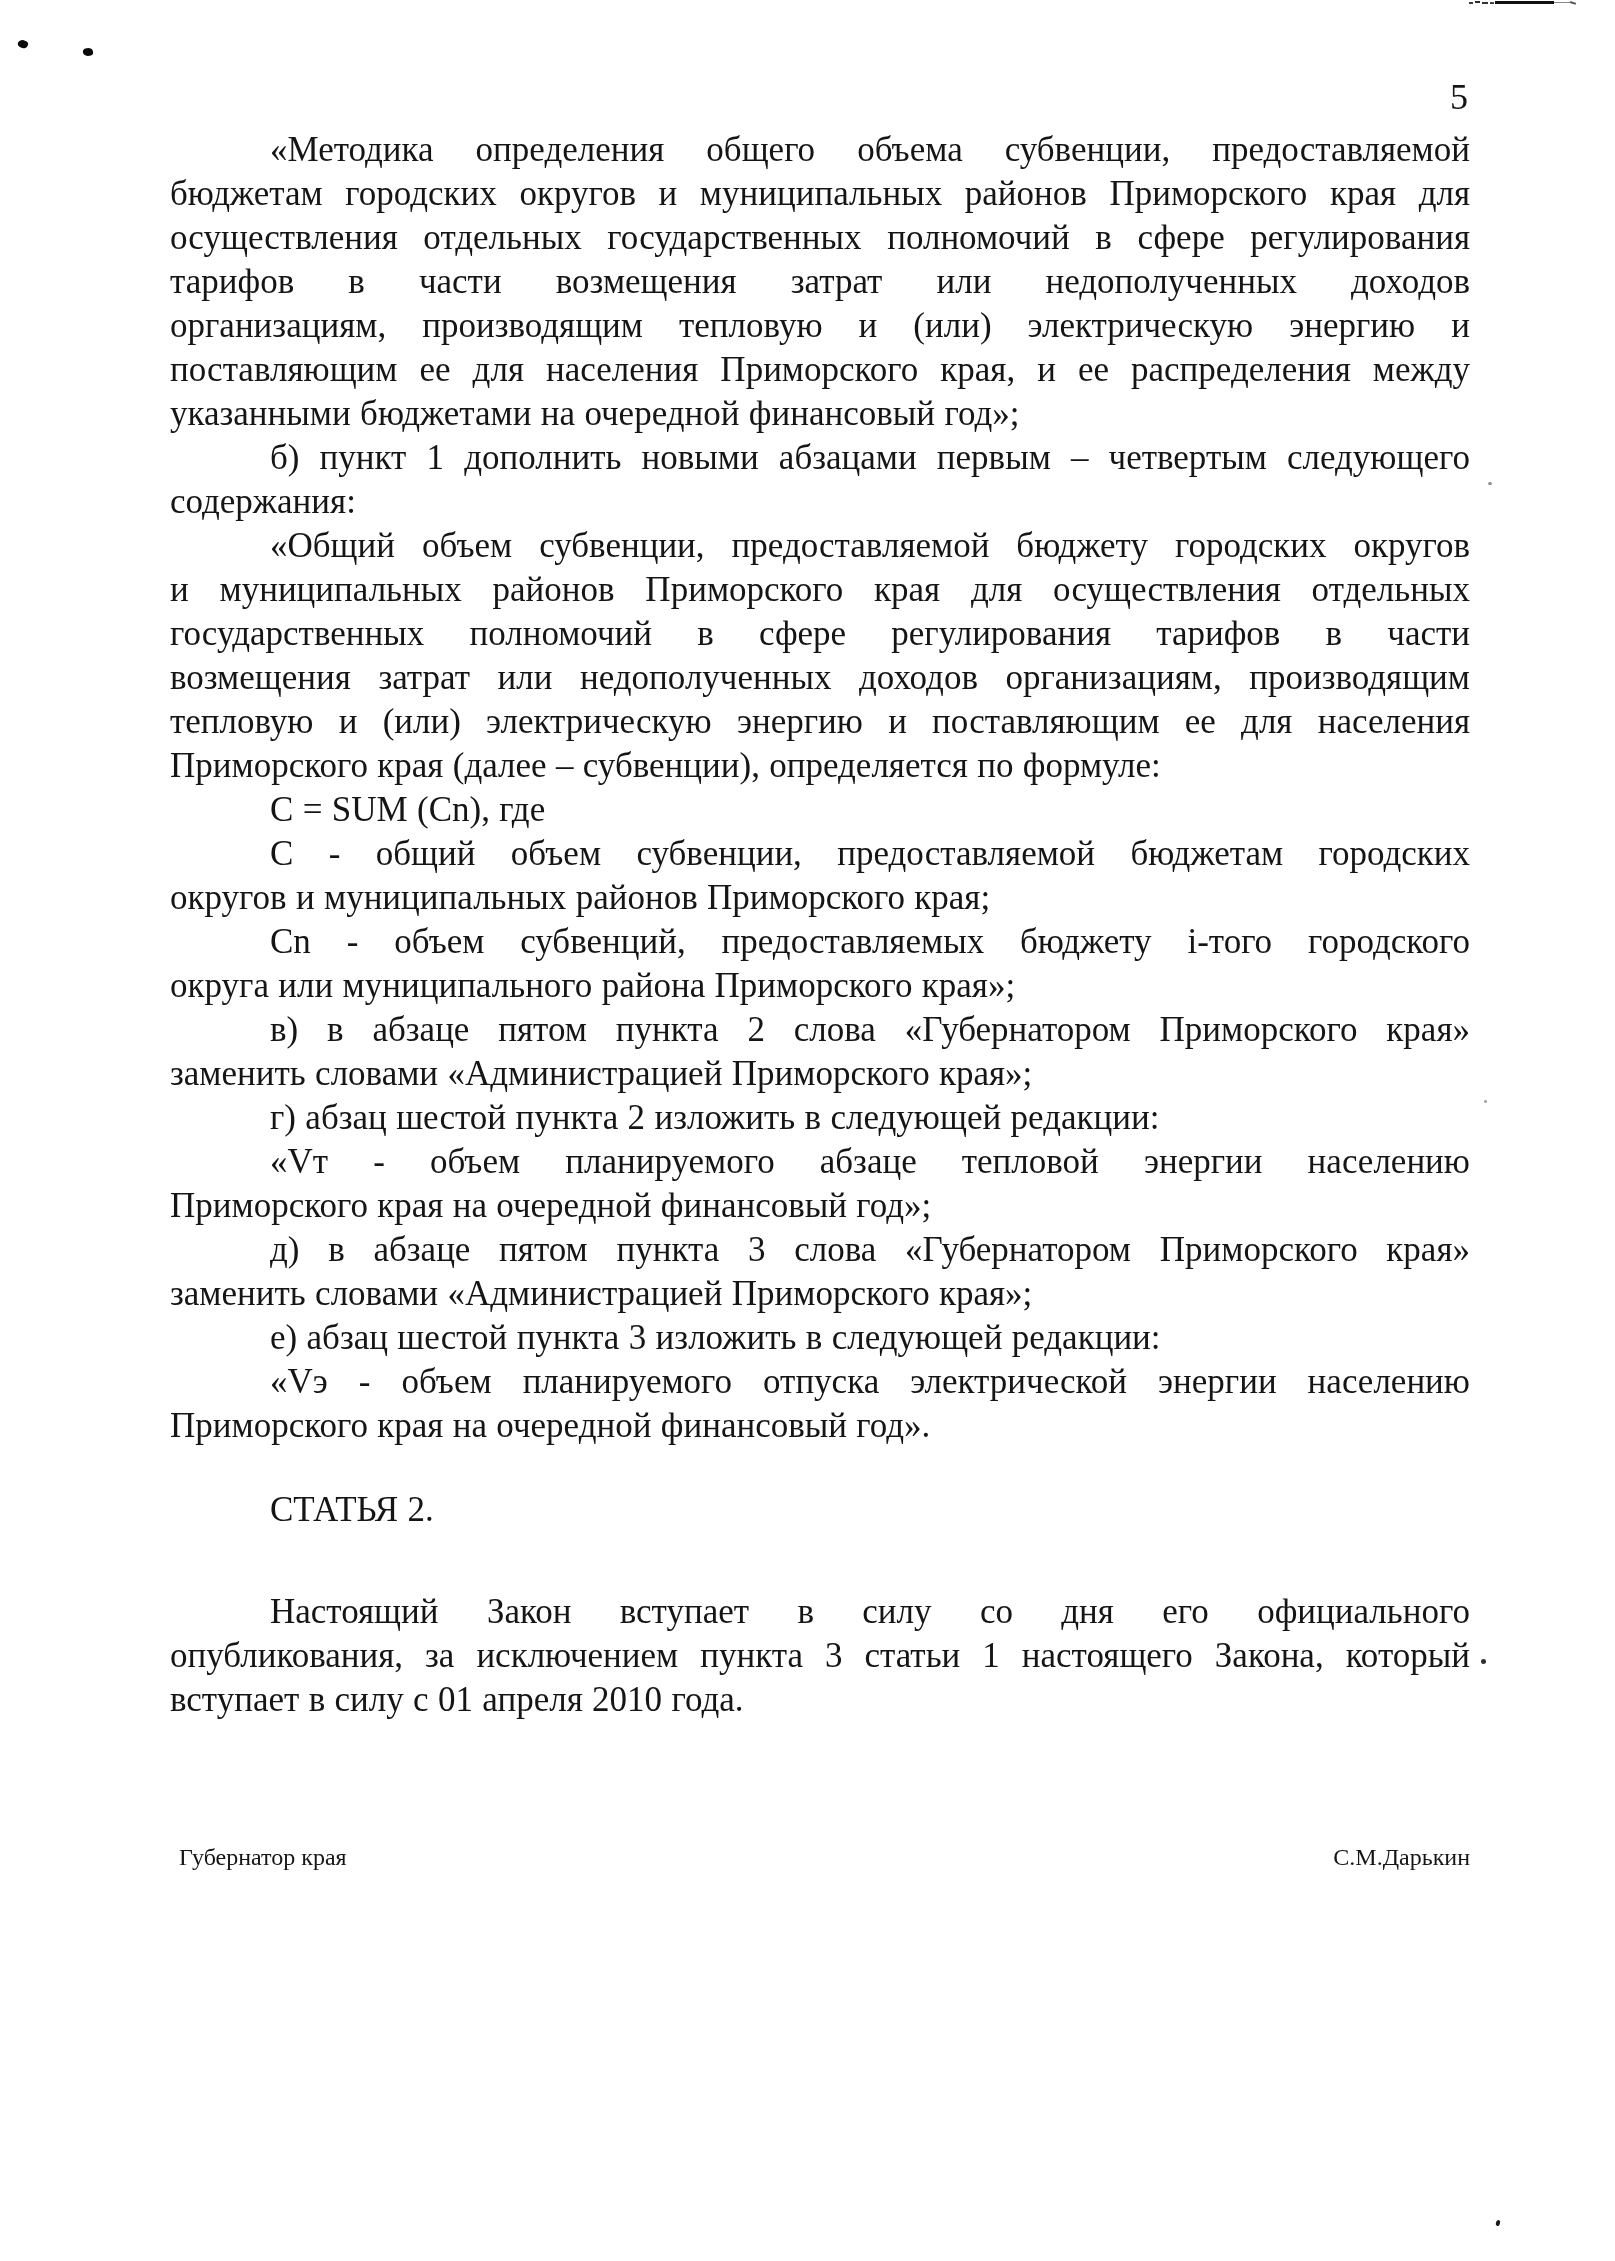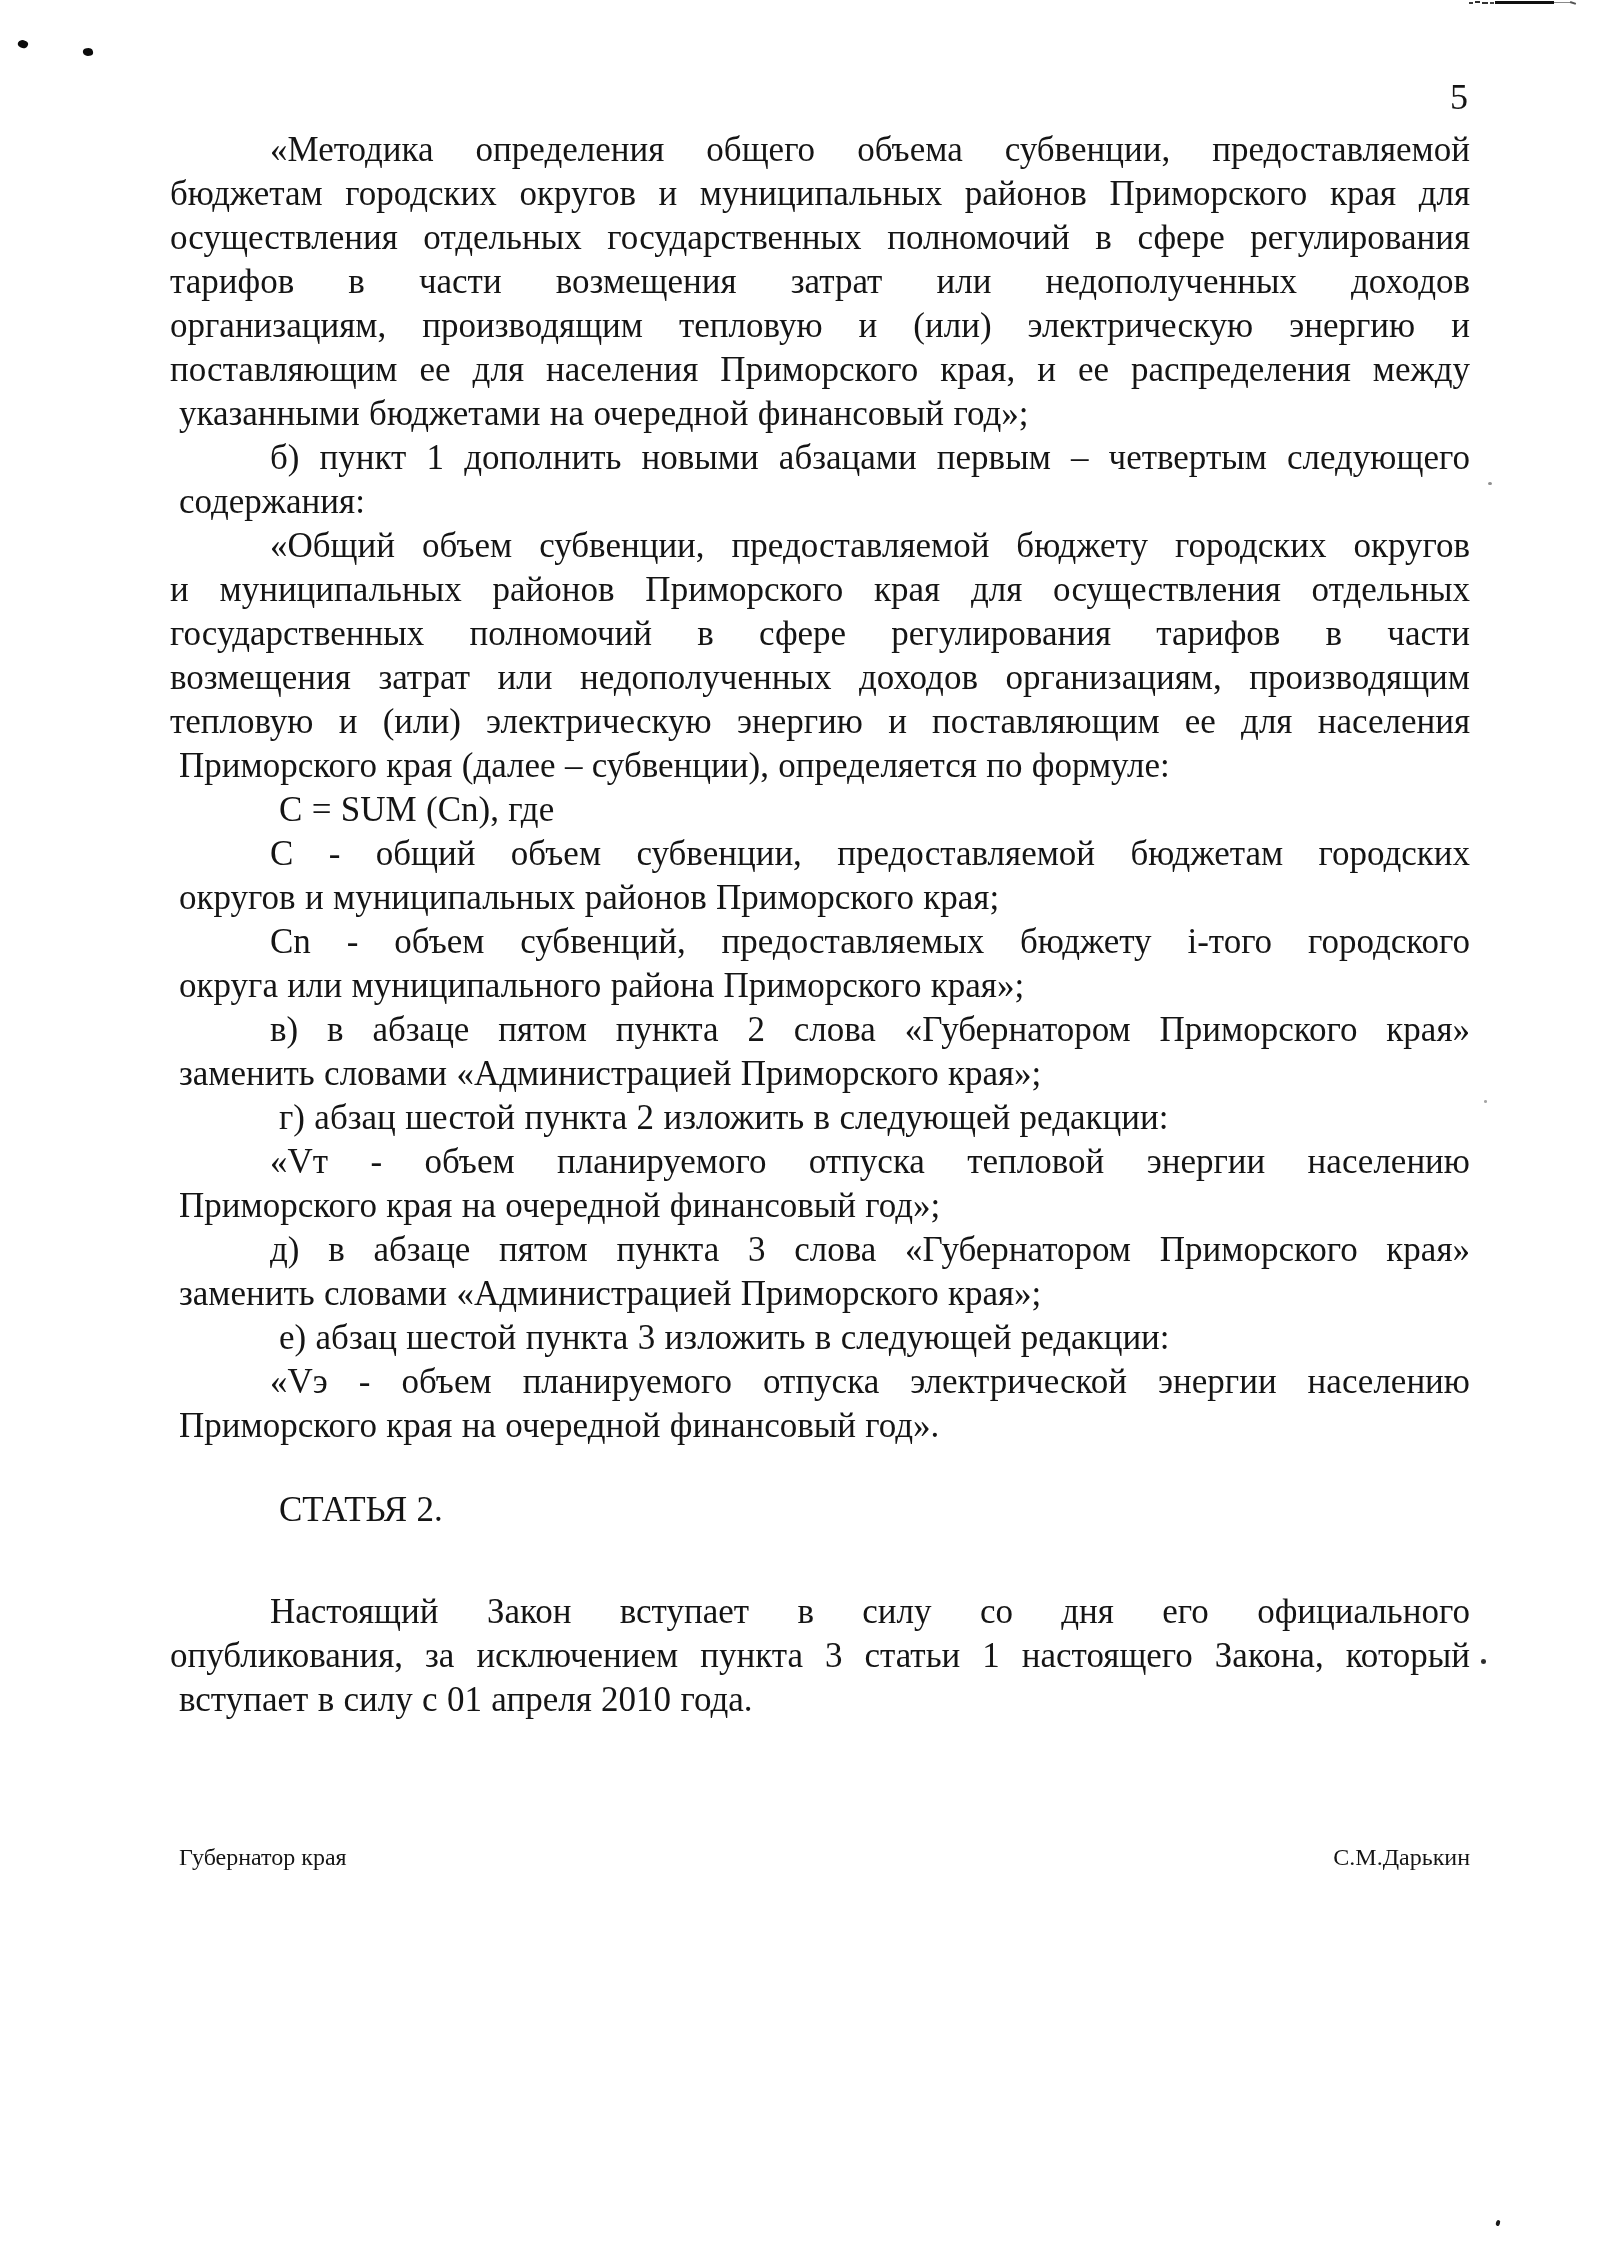--- a/index.html
+++ b/index.html
@@ -32,21 +32,21 @@
     line-height: 44px;
     white-space: normal;
   }
   .para { margin: 0; padding: 0; }
   .line {
     text-align: justify;
     text-align-last: justify;
     word-spacing: 0.6px;
   }
   .line.first { text-indent: 100px; }
-  .line.last  { text-align-last: left; margin-left: 9px; }
+  .line.last  { text-align-last: left; }
   .signature-row {
     position: absolute;
     left: 170px;
     top: 1835px;
     width: 1300px;
     padding-left: 9px;
     box-sizing: border-box;
     display: flex;
     justify-content: space-between;
     font-size: 24px;
@@ -109,21 +109,21 @@
         <div class="line last">округа или муниципального района Приморского края»;</div>
       </div>
       <div class="para">
         <div class="line first">в) в абзаце пятом пункта 2 слова «Губернатором Приморского края»</div>
         <div class="line last">заменить словами «Администрацией Приморского края»;</div>
       </div>
       <div class="para">
         <div class="line first last">г) абзац шестой пункта 2 изложить в следующей редакции:</div>
       </div>
       <div class="para">
-        <div class="line first">«Vт - объем планируемого отпуска тепловой энергии населению</div>
+        <div class="line first">«Vт - объем планируемого абзаце тепловой энергии населению</div>
         <div class="line last">Приморского края на очередной финансовый год»;</div>
       </div>
       <div class="para">
         <div class="line first">д) в абзаце пятом пункта 3 слова «Губернатором Приморского края»</div>
         <div class="line last">заменить словами «Администрацией Приморского края»;</div>
       </div>
       <div class="para">
         <div class="line first last">е) абзац шестой пункта 3 изложить в следующей редакции:</div>
       </div>
       <div class="para">

